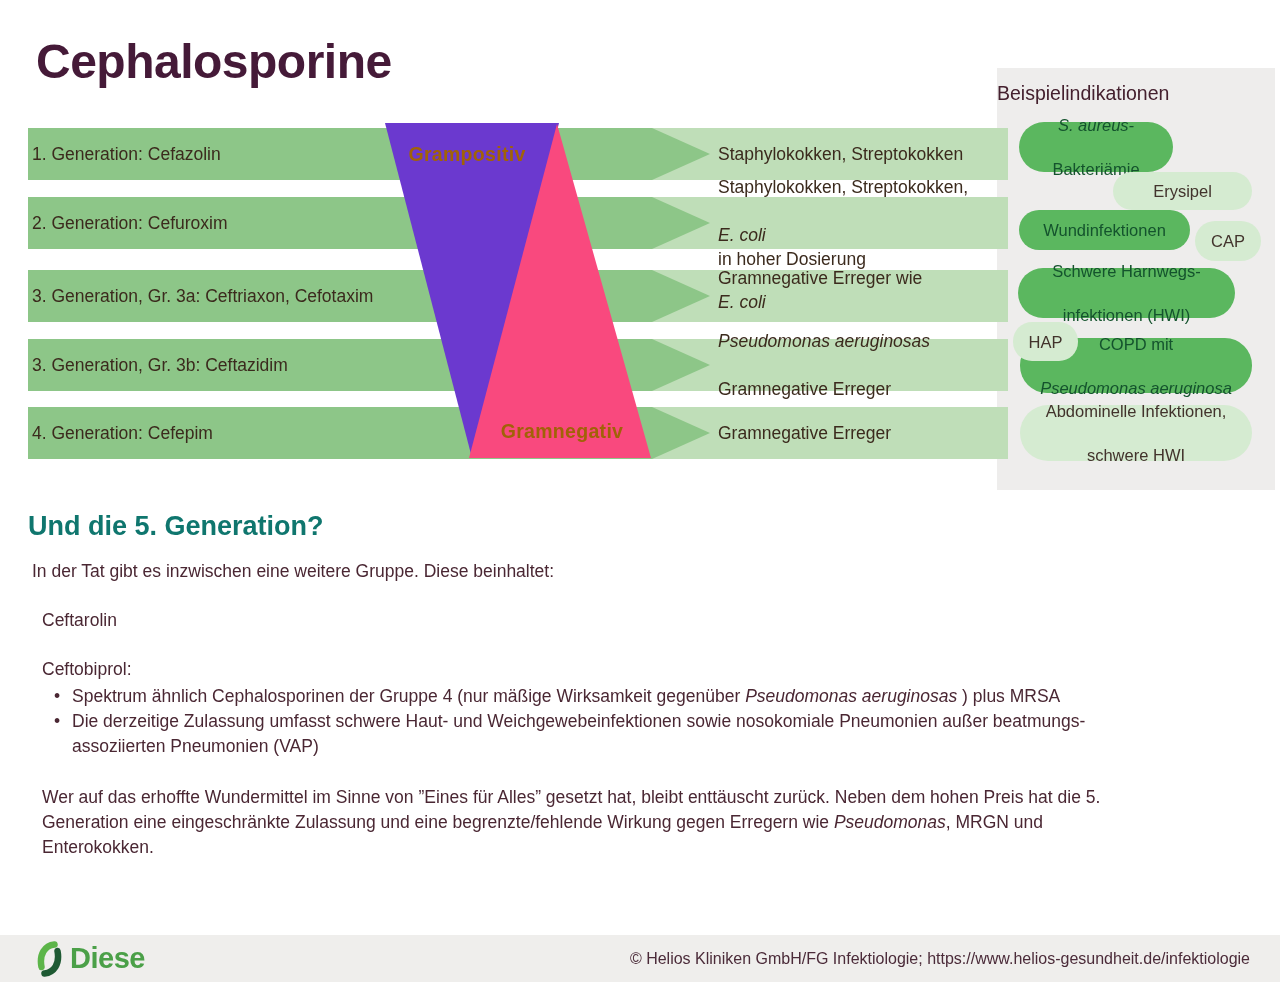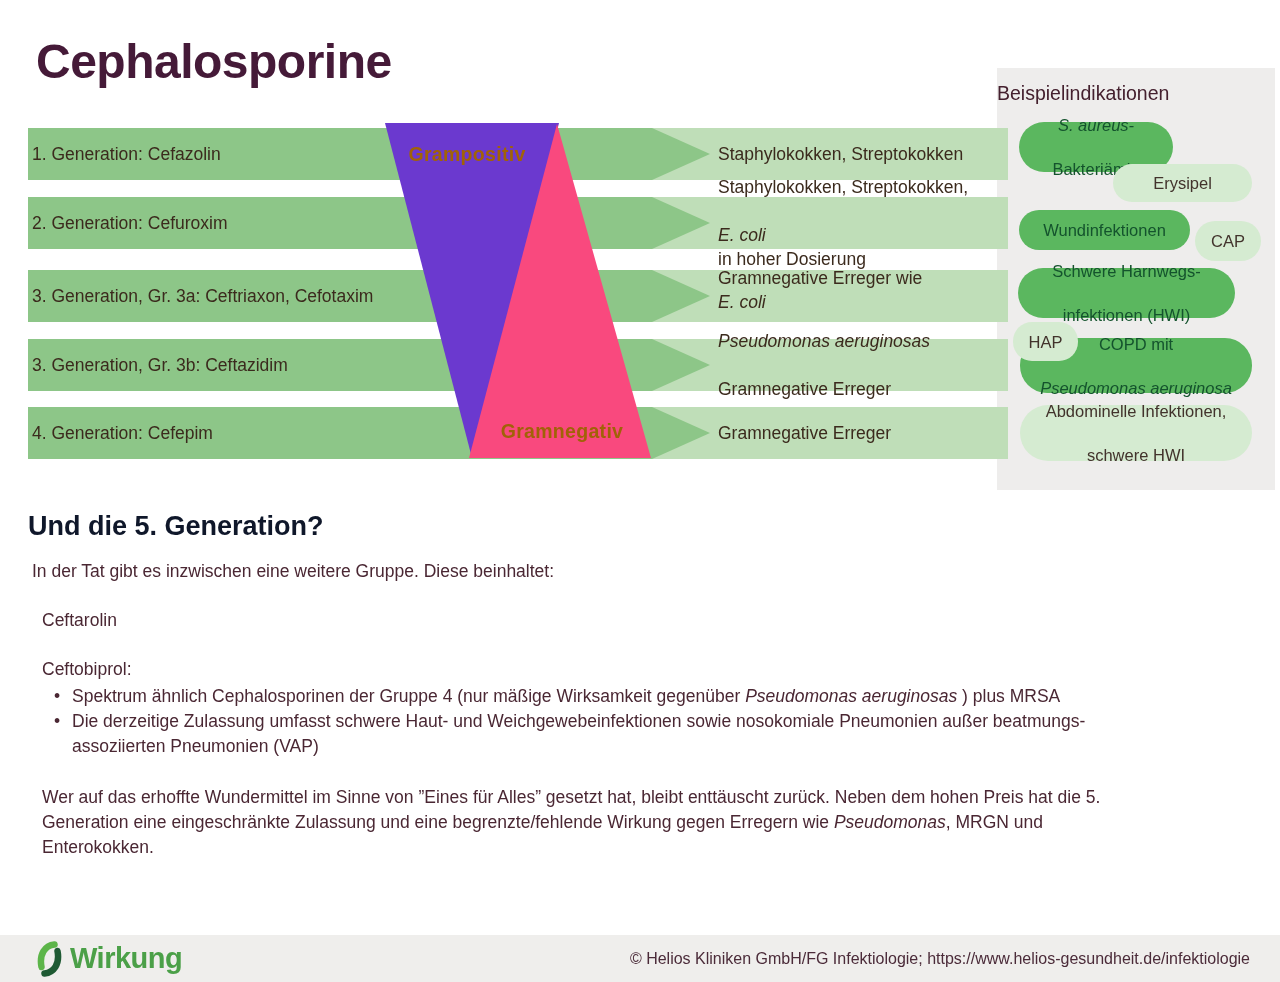--- a/index.html
+++ b/index.html
@@ -23,21 +23,21 @@
   .panelH{position:absolute;left:997px;top:82px;width:278px;text-align:left;z-index:1;
           font-size:19.5px;font-weight:500;color:#44202e;}
   .badge{position:absolute;display:flex;flex-direction:column;justify-content:center;
          text-align:center;font-size:16.5px;line-height:22px;box-sizing:border-box;}
   .badge.dark{background:#5bb75f;color:#14532d;z-index:2;}
   .badge.light{background:#d5ebd1;color:#42332c;z-index:2;}
   .badge em, .rowT em, .textsec em{font-style:italic;}
   
   .textsec{position:absolute;left:28px;top:514px;width:1215px;color:#4a2733;
            font-size:17.5px;line-height:25px;z-index:1;}
-  .textsec h2{margin:0 0 20px 0;font-size:27px;font-weight:800;color:#0f172a;}
+  .textsec h2{margin:0 0 20px 0;font-size:27px;font-weight:800;color:#0f766e;}
   .intro{margin:0 0 0 4px;}
   .group{margin-top:24px;margin-left:14px;}
   .gtitle{margin-bottom:2px;}
   .textsec ul{list-style:none;margin:0;padding:0;}
   .textsec li{position:relative;padding-left:30px;margin:0;}
   .textsec li::before{content:"\2022";position:absolute;left:12px;top:0;color:#4a2733;}
   .outro{margin:26px 0 0 14px;}
   
   .footer{position:absolute;left:0;bottom:0;width:100%;height:47px;background:#efeeec;
           display:flex;align-items:center;justify-content:space-between;
@@ -105,21 +105,21 @@
     <polygon points="557,124 469,458 651,458" fill="#f9497e"></polygon>
   </svg>
   <div class="triLabel" style="left:387px;top:143px">Grampositiv</div>
   <div class="triLabel" style="left:482px;top:420px">Gramnegativ</div>
 
   <div class="badge dark" style="left:1019px;top:122px;width:154px;height:50px;border-radius:25px">
       <em>S. aureus-</em>
       <br>
       <span>Bakteriämie</span>
     </div>
-  <div class="badge light" style="left:1113px;top:164px;width:139px;height:38px;border-radius:19px">
+  <div class="badge light" style="left:1113px;top:172px;width:139px;height:38px;border-radius:19px">
       <span>Erysipel</span>
     </div>
   <div class="badge dark" style="left:1019px;top:210px;width:171px;height:40px;border-radius:20px">
       <span>Wundinfektionen</span>
     </div>
   <div class="badge light" style="left:1195px;top:221px;width:66px;height:40px;border-radius:20px">
       <span>CAP</span>
     </div>
   <div class="badge dark" style="left:1018px;top:268px;width:217px;height:50px;border-radius:25px">
       <span>Schwere Harnwegs-</span>
@@ -155,18 +155,18 @@
     </div>
     <p class="outro"><span>Wer auf das erhoffte Wundermittel im Sinne von ”Eines für Alles” gesetzt hat, bleibt enttäuscht zurück. Neben dem hohen Preis hat die 5.</span><br><span>Generation eine eingeschränkte Zulassung und eine begrenzte/fehlende Wirkung gegen Erregern wie </span><em>Pseudomonas</em><span>, MRGN und</span><br><span>Enterokokken.</span></p>
   </div>
 
   <div class="footer">
     <div class="logo">
       <svg width="27" height="36" viewBox="0 0 27 36">
         <path d="M5.5 26 C3 13 9 4.5 18.5 3.5" fill="none" stroke="#5cb549" stroke-width="6.5" stroke-linecap="round"></path>
         <path d="M21.5 10 C24 23 18 31.5 8.5 32.5" fill="none" stroke="#1e5a33" stroke-width="6.5" stroke-linecap="round"></path>
       </svg>
-      <span class="logoWord">Wirkung</span>
+      <span class="logoWord">Diese</span>
     </div>
     <div class="copyright">© Helios Kliniken GmbH/FG Infektiologie;  https://www.helios-gesundheit.de/infektiologie</div>
   </div>
 
 </div>
 
 </body></html>

